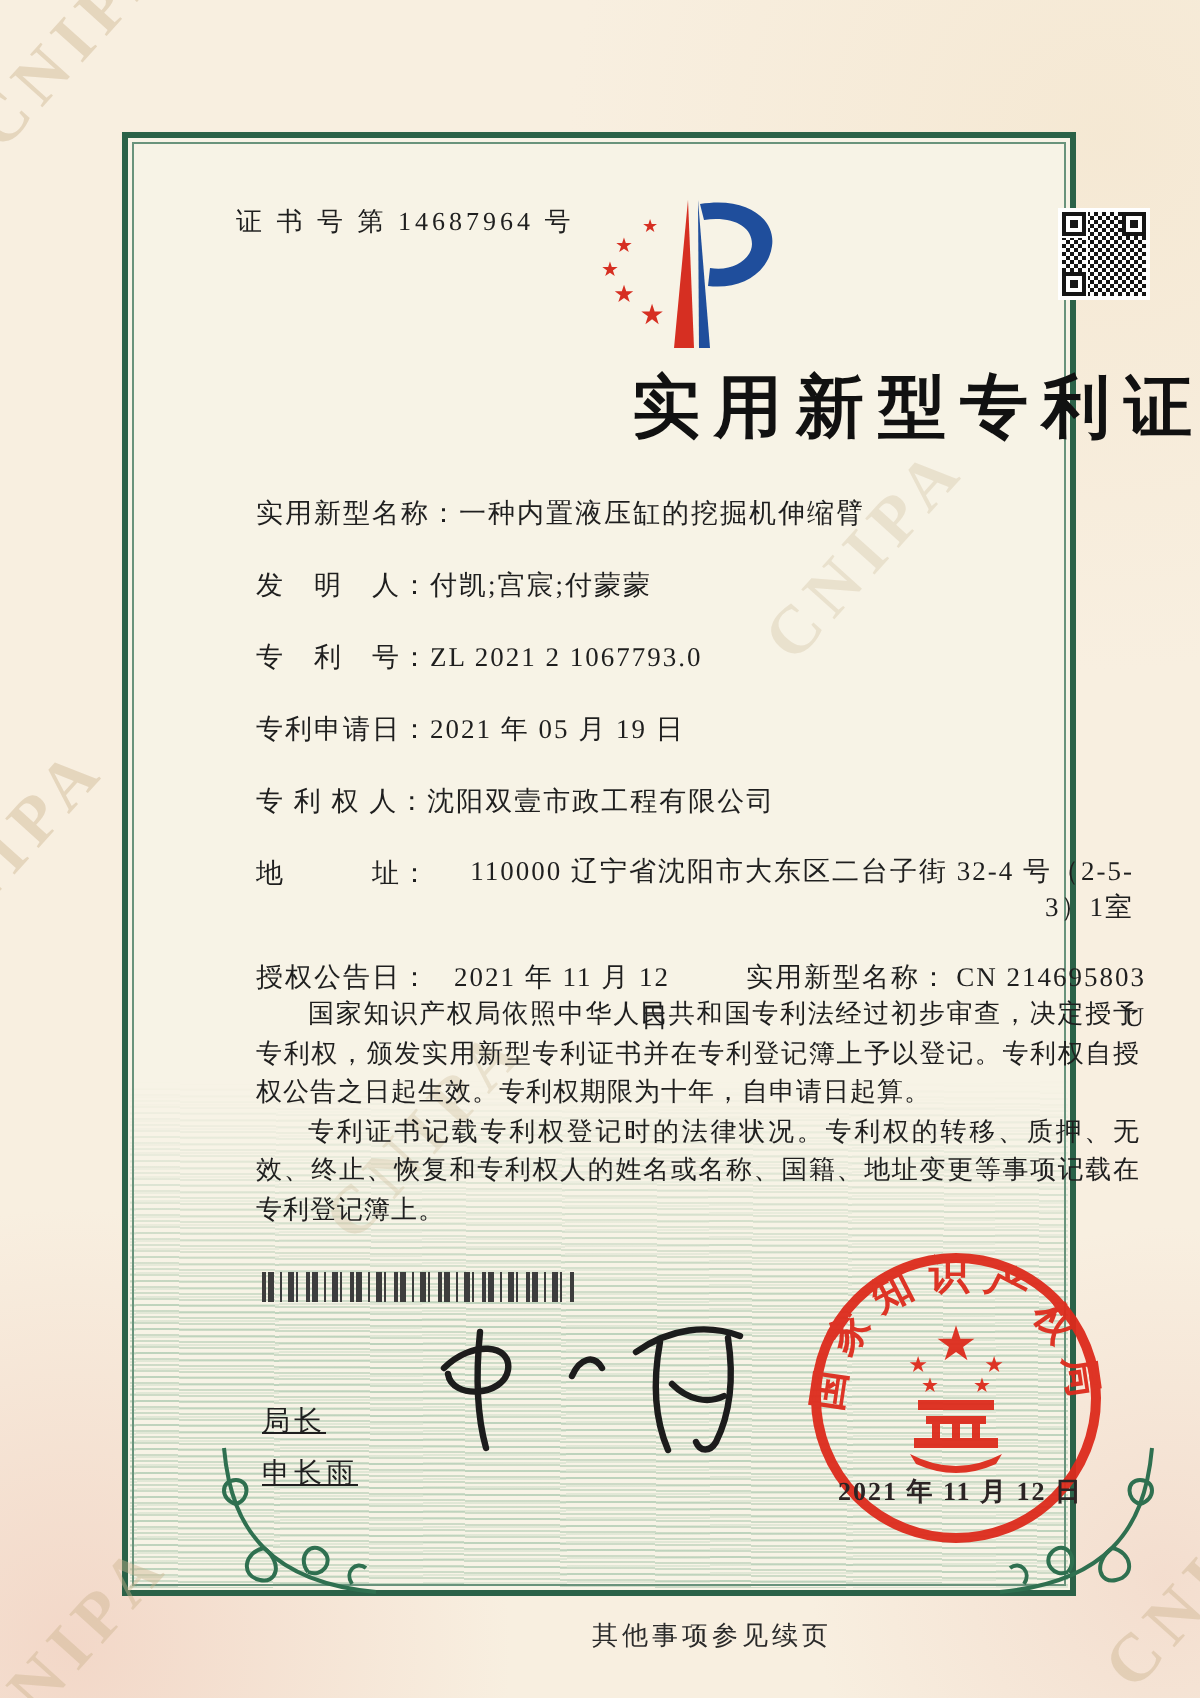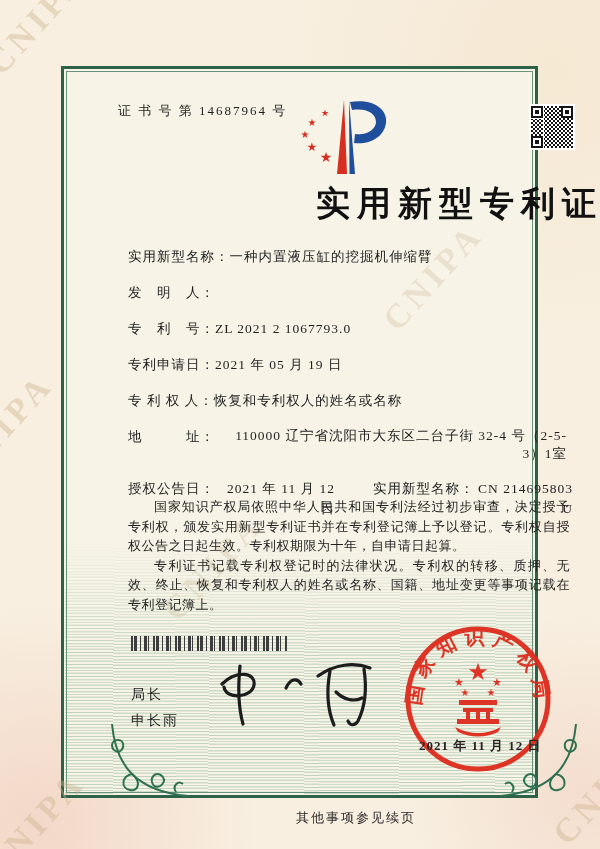--- a/index.html
+++ b/index.html
@@ -64,21 +64,21 @@
   .body-text p{margin:0;text-indent:2em;}
   .barcode{
     position:absolute;left:87px;top:636px;width:157px;height:15px;
     background:repeating-linear-gradient(90deg,
       #3d3d3d 0 2px, transparent 2px 3px,
       #3d3d3d 3px 6px, transparent 6px 9px,
       #3d3d3d 9px 10px, transparent 10px 13px,
       #3d3d3d 13px 16px, transparent 16px 17px,
       #3d3d3d 17px 18px, transparent 18px 22px);
   }
-  .signer{position:absolute;left:87px;top:682px;font-size:14px;letter-spacing:2px;line-height:26px;}
+  .signer{position:absolute;left:87px;top:699px;font-size:14px;letter-spacing:2px;line-height:26px;text-decoration:underline;}
   .signature{position:absolute;left:158px;top:656px;}
   .seal{position:absolute;left:359px;top:624px;opacity:.95;}
   .seal-date{
     position:absolute;left:375px;top:737px;z-index:6;font-size:13px;
     letter-spacing:1px;color:#2b2424;font-weight:bold;white-space:nowrap;
   }
   .page-info{position:absolute;left:0;top:775px;width:600px;text-align:center;font-size:12.5px;letter-spacing:1px;}
   .footnote{position:absolute;left:12px;top:809px;width:600px;text-align:center;font-size:13px;letter-spacing:2px;color:#2a2a2a;}
   .flourish{position:absolute;z-index:5;}
   .flourish.bl{left:62px;top:712px;}
@@ -146,32 +146,33 @@
 
   <div class="title">实用新型专利证书</div>
 
   <div class="fields">
     <div class="frow">
       <span class="flabel">实用新型名称：</span>
       <span class="fvalue">一种内置液压缸的挖掘机伸缩臂</span>
     </div>
     <div class="frow">
       <span class="flabel">发　明　人：</span>
+      <span class="fvalue">付凯;宫宸;付蒙蒙</span>
     </div>
     <div class="frow">
       <span class="flabel">专　利　号：</span>
       <span class="fvalue">ZL 2021 2 1067793.0</span>
     </div>
     <div class="frow">
       <span class="flabel">专利申请日：</span>
       <span class="fvalue">2021 年 05 月 19 日</span>
     </div>
     <div class="frow">
       <span class="flabel">专 利 权 人：</span>
-      <span class="fvalue">恢复和专利权人的姓名或名称</span>
+      <span class="fvalue">沈阳双壹市政工程有限公司</span>
     </div>
     <div class="frow addr">
       <span class="flabel">地　　　址：</span>
       <span class="fvalue">110000 辽宁省沈阳市大东区二台子街 32-4 号（2-5-3）1室</span>
     </div>
     <div class="frow grant">
       <span class="flabel">授权公告日：</span>
       <span class="fvalue">2021 年 11 月 12 日</span>
       <span class="pair2">
         <span class="flabel">实用新型名称：</span>

